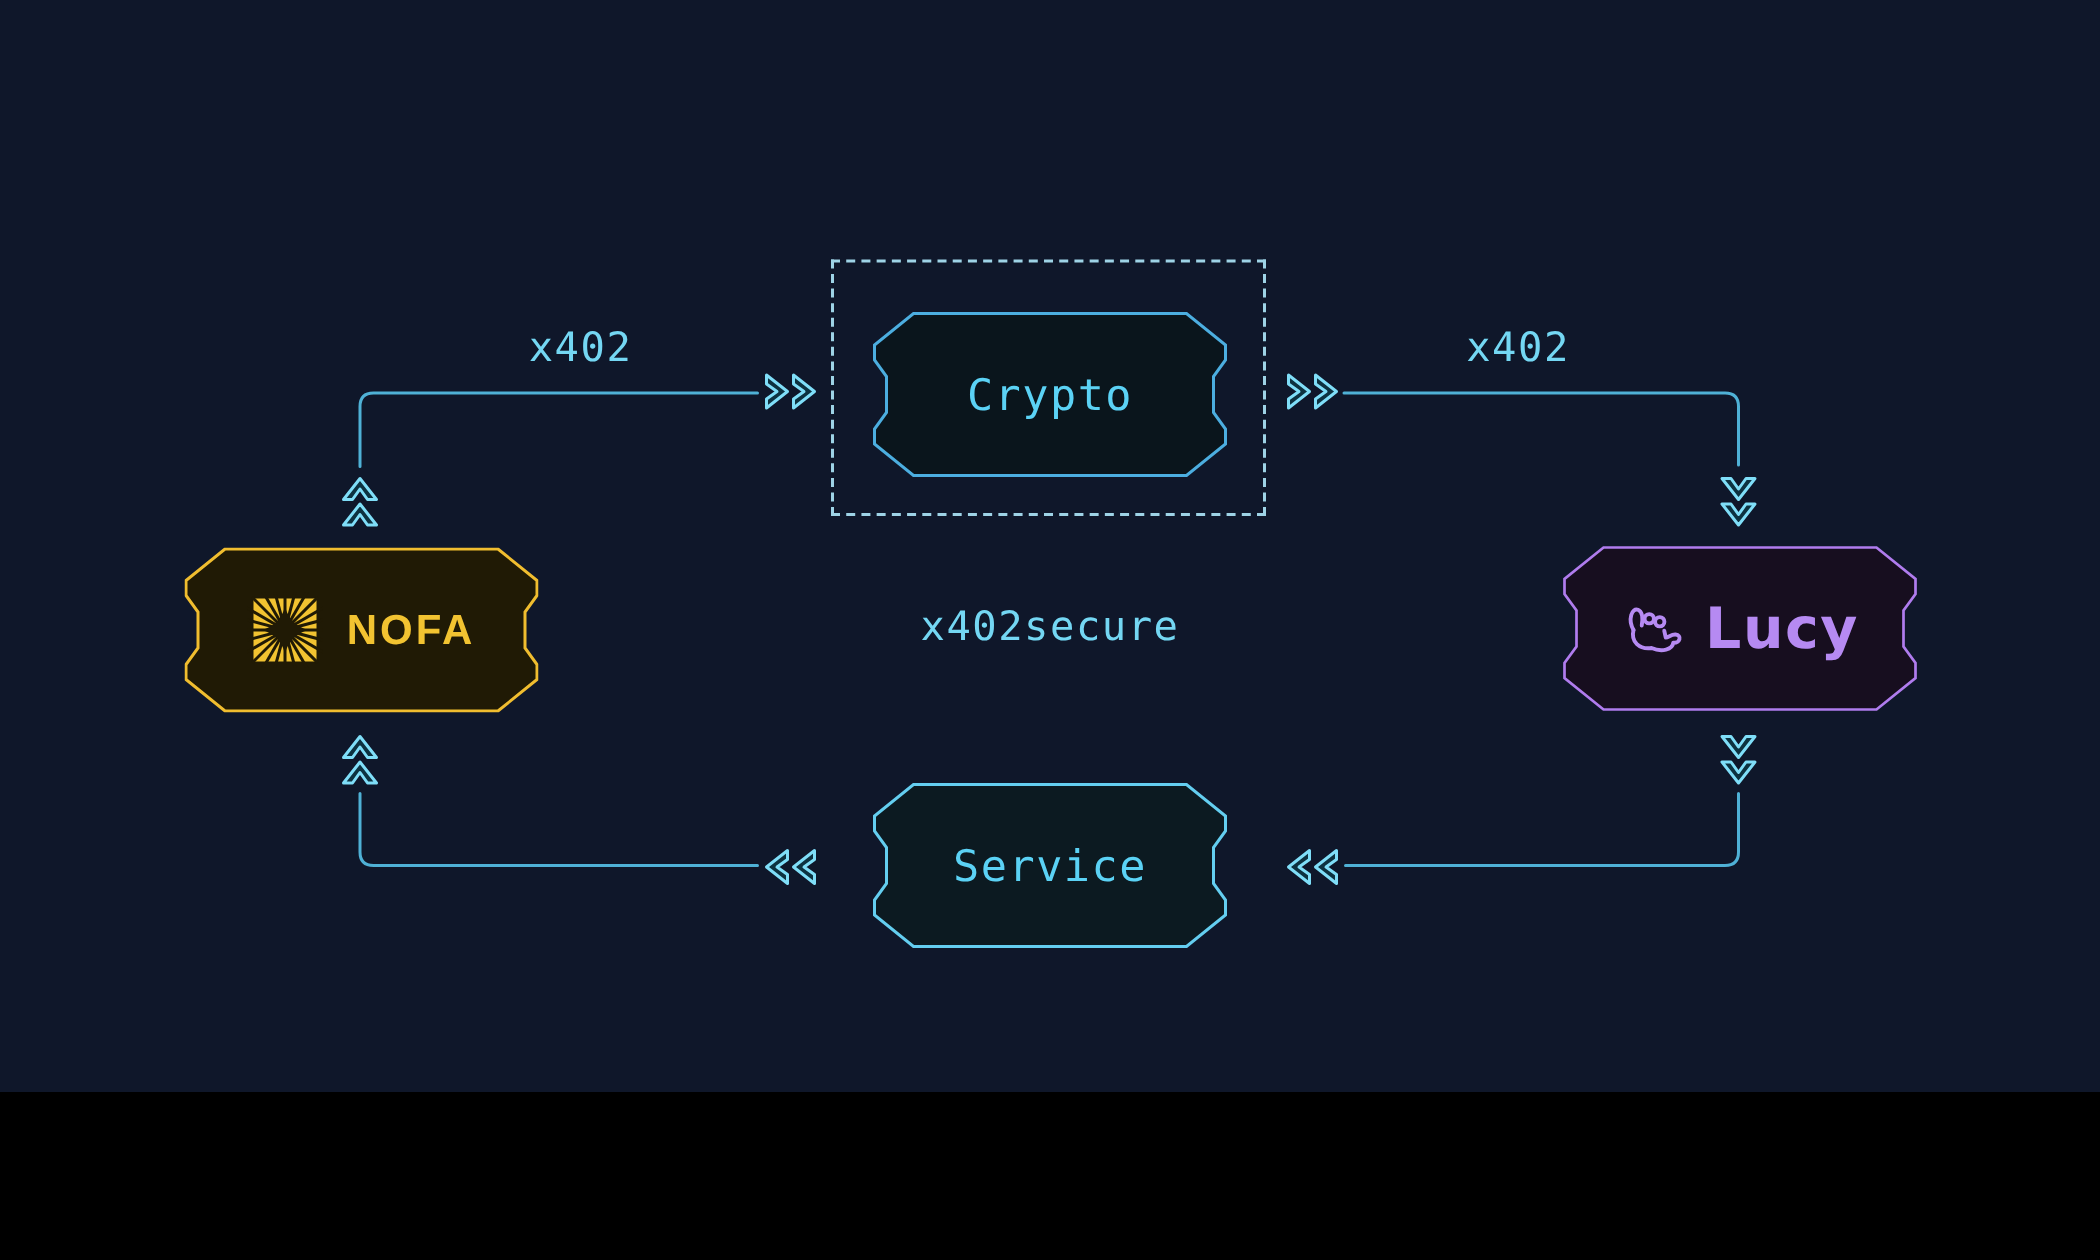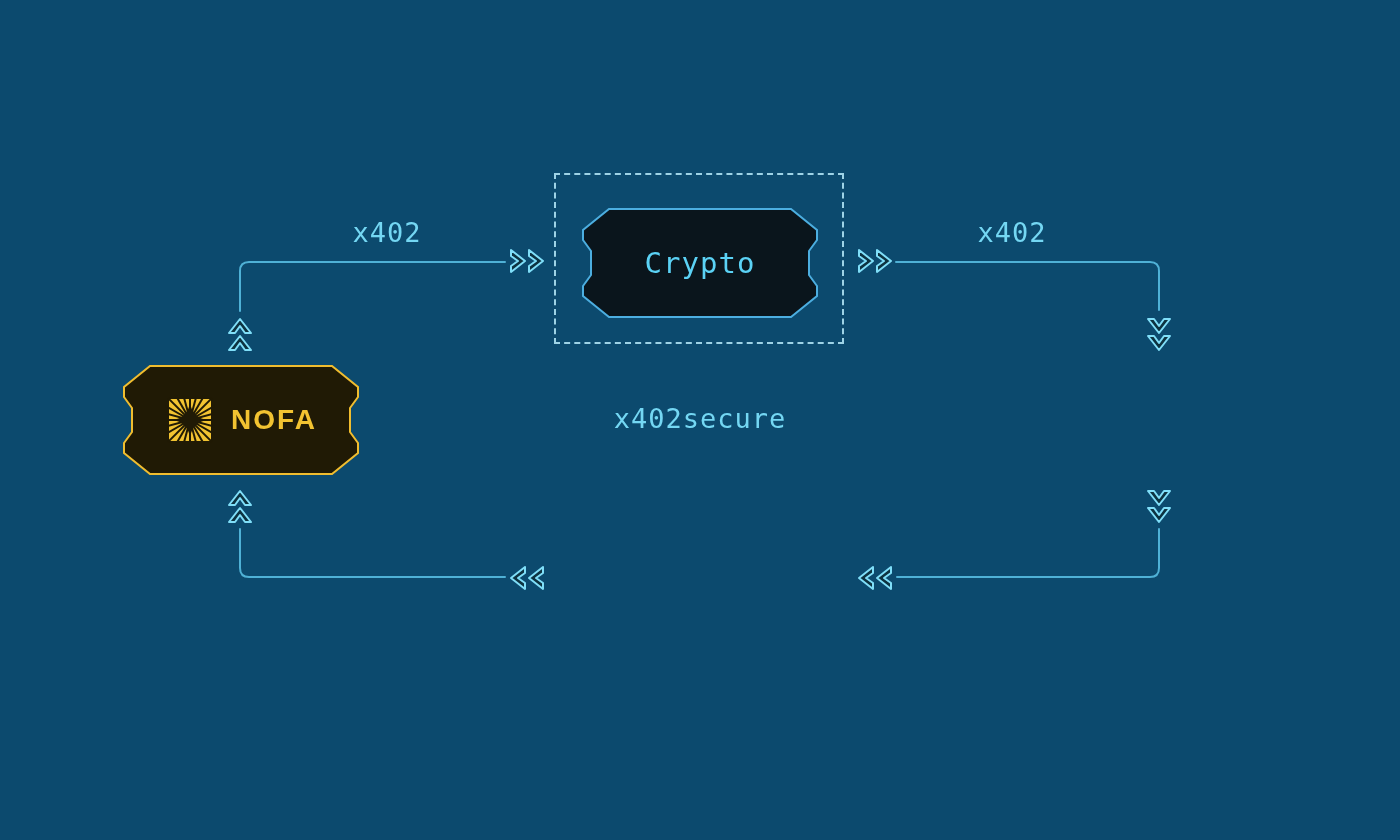--- a/index.html
+++ b/index.html
@@ -1,17 +1,17 @@
 <!DOCTYPE html>
 <html><head>
 <meta charset="utf-8">
 <style>
   html,body { margin:0; padding:0; background:#000; }
   .canvas {
-    position:relative; width:1400px; height:840px; background:#0c4a6e;
+    position:relative; width:1400px; height:728px; background:#0f172a;
     overflow:hidden; font-family:"DejaVu Sans Mono", monospace;
   }
   .layer { position:absolute; left:0; top:0; width:1400px; height:840px; }
 
   
   .edge-path { fill:none; stroke:#4fb1d6; stroke-width:2; stroke-linecap:round; }
   .chev { fill:#0d3240; stroke:#7fdef8; stroke-width:2; stroke-linejoin:round; }
 
   
   .group-box {
@@ -105,20 +105,28 @@
 
   <div class="node" style="left:582px; top:208px;text-align:right;">
     <svg class="ticket" width="236" height="110" viewBox="0 0 236 110">
       <path class="ticket-crypto" d="M27,1 L209,1 L235,22 L235,32 L227,43 L227,67 L235,78 L235,88 L209,109 L27,109 L1,88 L1,78 L9,67 L9,43 L1,32 L1,22 Z"></path>
     </svg>
     <div class="content">
       <span class="label-cyan">Crypto</span>
     </div>
   </div>
 
+  <div class="node" style="left:582px; top:522px;">
+    <svg class="ticket" width="236" height="110" viewBox="0 0 236 110">
+      <path class="ticket-service" d="M27,1 L209,1 L235,22 L235,32 L227,43 L227,67 L235,78 L235,88 L209,109 L27,109 L1,88 L1,78 L9,67 L9,43 L1,32 L1,22 Z"></path>
+    </svg>
+    <div class="content">
+      <span class="label-cyan">Service</span>
+    </div>
+  </div>
 
   <div class="node" style="left:123px; top:365px;">
     <svg class="ticket" width="236" height="110" viewBox="0 0 236 110">
       <path class="ticket-nofa" d="M27,1 L209,1 L235,22 L235,32 L227,43 L227,67 L235,78 L235,88 L209,109 L27,109 L1,88 L1,78 L9,67 L9,43 L1,32 L1,22 Z"></path>
     </svg>
     <div class="content">
       <span class="icon-gap">
         <svg width="50" height="50" viewBox="0 0 50 50">
           <rect x="4" y="4" width="42" height="42" fill="#f2c331"></rect>
           <g stroke="#201a05" stroke-width="2">
@@ -147,14 +155,30 @@
             <line x1="25" y1="25" x2="51.8" y2="9.5"></line>
               <line x1="25" y1="25" x2="54.9" y2="17"></line>
           </g>
           <path d="M25,9 Q22,22 9,25 Q22,28 25,41 Q28,28 41,25 Q28,22 25,9 Z" fill="#201a05"></path>
         </svg>
       </span>
       <span class="label-nofa">NOFA</span>
     </div>
   </div>
 
+  <div class="node" style="left:1042px; top:364px;">
+    <svg class="ticket" width="236" height="110" viewBox="0 0 236 110">
+      <path class="ticket-lucy" d="M27,1 L209,1 L235,22 L235,32 L227,43 L227,67 L235,78 L235,88 L209,109 L27,109 L1,88 L1,78 L9,67 L9,43 L1,32 L1,22 Z"></path>
+    </svg>
+    <div class="content">
+      <span class="icon-gap-sm">
+        <svg width="44" height="38" viewBox="0 0 44 38" fill="none" stroke="#b68af2" stroke-width="2.6" stroke-linecap="round" stroke-linejoin="round">
+          <path d="M8,20 C4,13 7,5 11,6.5 C14.5,8 14,14 13.5,17"></path>
+          <circle cx="18.5" cy="12.5" r="3.1"></circle>
+          <circle cx="25.5" cy="14.5" r="3.1"></circle>
+          <path d="M8,20 C6,28 12,33 20,32 C27,35 34,33 34.5,28.5 C39,29 40.5,23.5 36,23 C33,22.8 31.5,25 29.5,25 L28.5,20.5"></path>
+        </svg>
+      </span>
+      <span class="label-lucy">Lucy</span>
+    </div>
+  </div>
 
 </div>
 
 </body></html>

